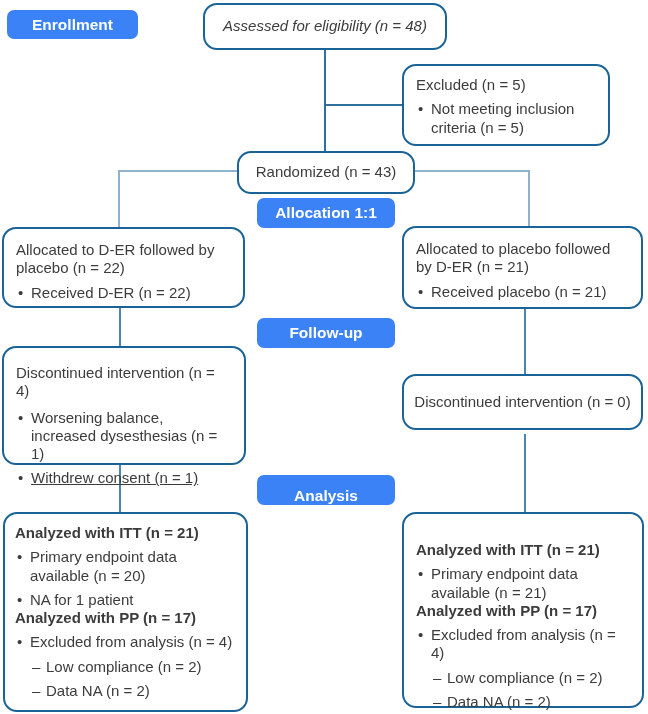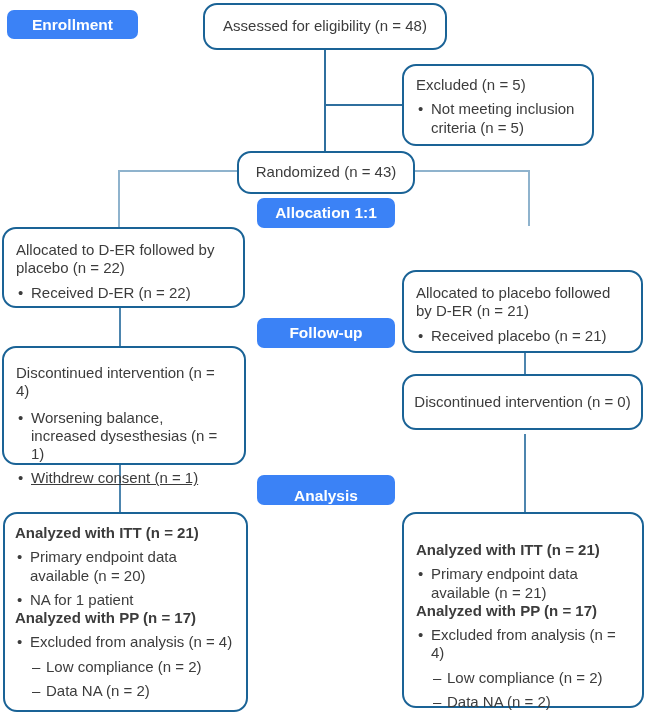--- a/index.html
+++ b/index.html
@@ -57,39 +57,39 @@
   <div class="tag" style="left:257px; top:198px; width:138px; height:30px;justify-content:center;">
     <span>Allocation 1:1</span>
   </div>
   <div class="tag" style="left:257px; top:318px; width:138px; height:30px;">
     <span>Follow-up</span>
   </div>
   <div class="tag" style="left:257px; top:475px; width:138px; height:30px;align-items:flex-end;">
     <span>Analysis</span>
   </div>
 
-  <div class="box center" style="left:203px; top:3px; width:244px; height:47px;">
+  <div class="box center" style="left:203px; top:3px; width:244px; height:47px;font-style:italic;">
     <span>Assessed for eligibility (n = 48)</span>
   </div>
 
-  <div class="box pad" style="left:402px; top:64px; width:192px; height:82px;">
+  <div class="box pad" style="left:402px; top:64px; width:208px; height:82px;">
     <div>Excluded (n = 5)</div>
     <div class="bullet">Not meeting inclusion criteria (n = 5)</div>
   </div>
 
   <div class="box center" style="left:237px; top:151px; width:178px; height:43px;">
     <span>Randomized (n = 43)</span>
   </div>
 
   <div class="box pad" style="left:2px; top:227px; width:243px; height:81px; padding-top:12px;">
     <div>Allocated to D-ER followed by placebo (n = 22)</div>
     <div class="bullet">Received D-ER (n = 22)</div>
   </div>
 
-  <div class="box pad" style="left:402px; top:226px; width:241px; height:83px; padding-top:12px;margin-top:44px;">
+  <div class="box pad" style="left:402px; top:226px; width:241px; height:83px; padding-top:12px;">
     <div>Allocated to placebo followed by D-ER (n = 21)</div>
     <div class="bullet">Received placebo (n = 21)</div>
   </div>
 
   <div class="box pad" style="left:2px; top:346px; width:244px; height:119px; padding-top:16px;">
     <div>Discontinued intervention (n = 4)</div>
     <div class="bullet" style="margin-top:8px;">Worsening balance, increased dysesthesias (n = 1)</div>
     <div class="bullet" style="margin-top:6px;text-decoration:underline;">Withdrew consent (n = 1)</div>
   </div>
 

